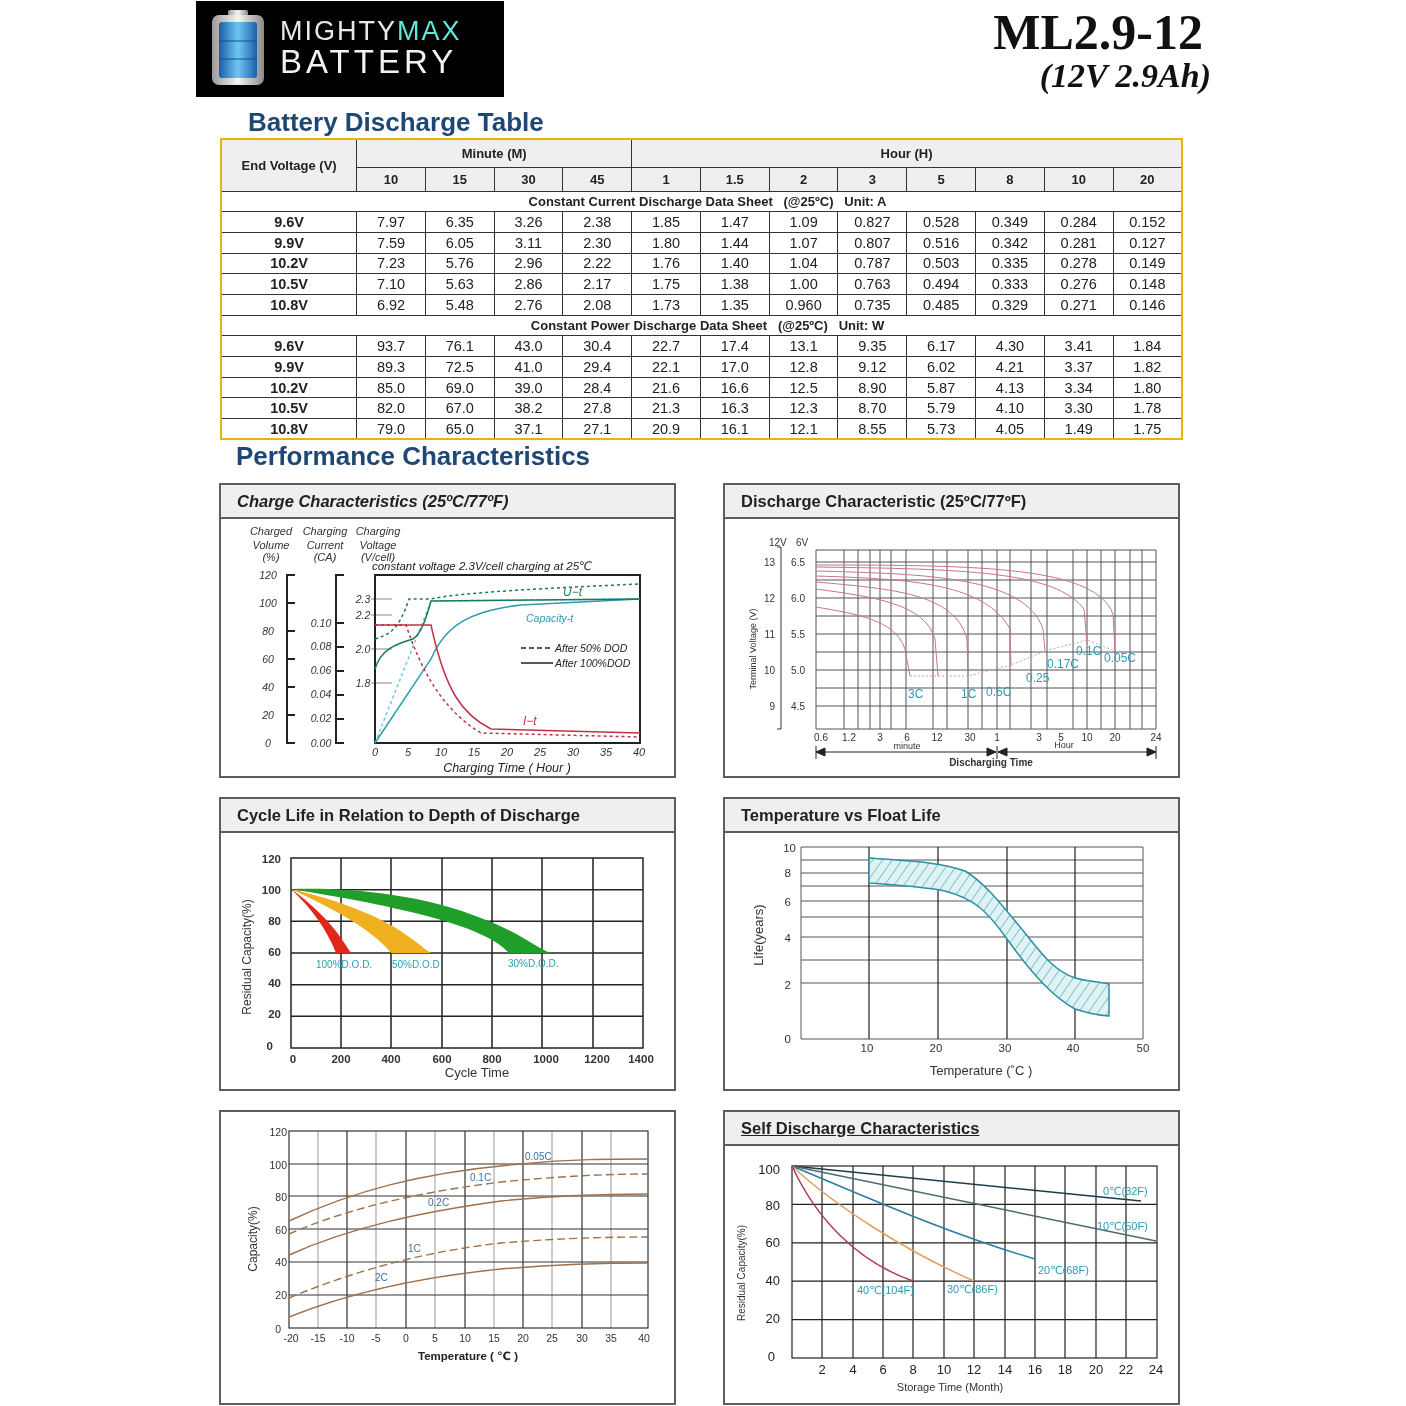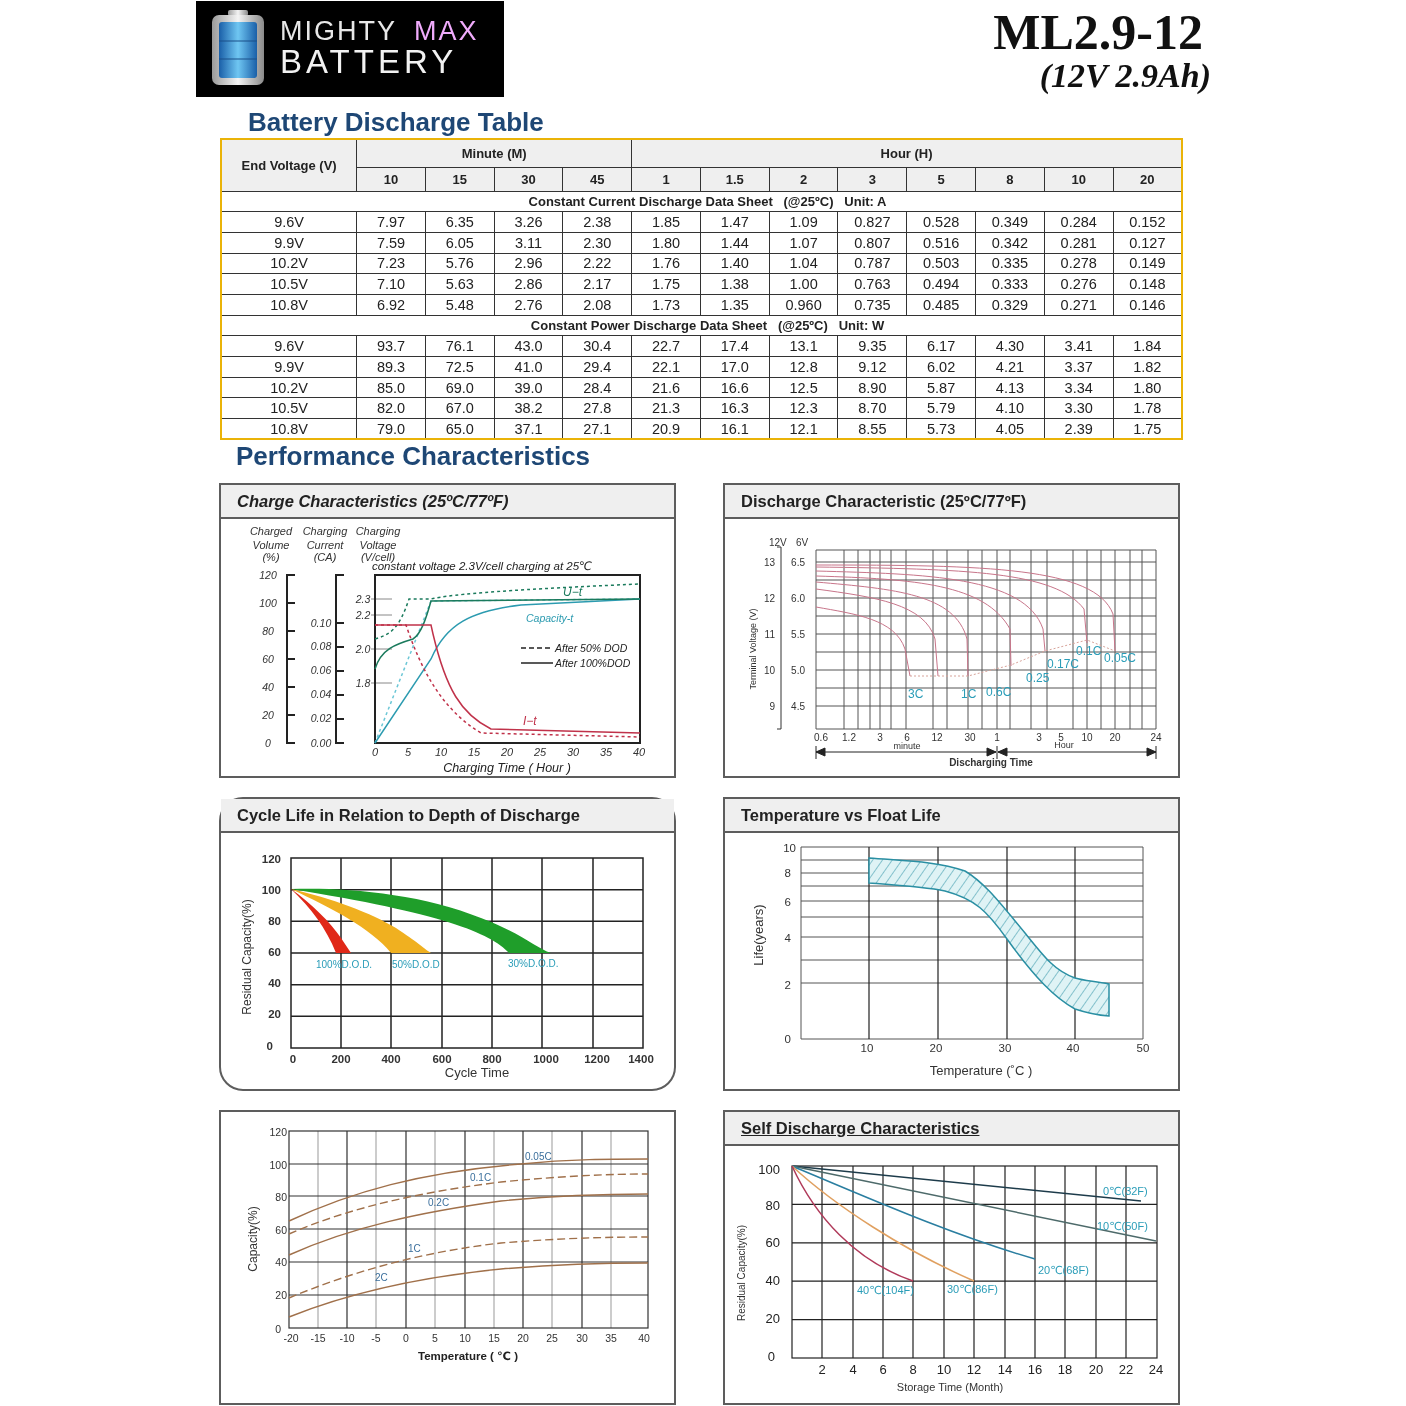--- a/index.html
+++ b/index.html
@@ -3,35 +3,35 @@
 <meta charset="utf-8">
 <style>
   * { box-sizing: border-box; margin: 0; padding: 0; }
   html, body { width: 1406px; height: 1406px; background: #ffffff; overflow: hidden; }
   body { position: relative; font-family: "Liberation Sans", "DejaVu Sans", sans-serif; color: #222; }
 
   
   .logo { position: absolute; left: 196px; top: 1px; width: 308px; height: 96px; background: #000; overflow: hidden; }
   .logo .batt { position: absolute; left: 14px; top: 8px; width: 56px; height: 78px; }
   .logo .word1 { position: absolute; left: 84px; top: 15px; font-size: 27px; letter-spacing: 2px; color: #e8e8e8; font-weight: normal; }
-  .logo .word1 .max { color: #f0abfc; margin-left: 17px; }
+  .logo .word1 .max { color: #5eead4; }
   .logo .word2 { position: absolute; left: 84px; top: 42px; font-size: 33px; letter-spacing: 4px; color: #f2f2f2; }
 
   
   .model { position: absolute; right: 203px; top: 6px; text-align: right; font-family: "Liberation Serif", "DejaVu Serif", serif; color: #111; }
   .model .name { font-size: 50px; font-weight: bold; line-height: 52px; }
   .model .spec { font-size: 34px; font-weight: bold; font-style: italic; line-height: 36px; margin-right: -8px; }
 
   .section-title { position: absolute; font-size: 26px; font-weight: bold; color: #1e4775; }
 
   
   table.dis { position: absolute; left: 220px; top: 138px; width: 963px; border-collapse: collapse; font-size: 14.5px; }
   table.dis td, table.dis th { border: 1px solid #333; text-align: center; height: 20.7px; padding: 0; }
   table.dis th { background: #efefef; font-weight: bold; font-size: 13px; color: #222; }
-  table.dis td.lbl { font-weight: normal; margin-left: 43px; }
+  table.dis td.lbl { font-weight: bold; margin-left: 43px; }
   table.dis td.sub { font-weight: bold; font-size: 13px; text-align: center; border-left: 1px solid #333; border-right: 1px solid #333; padding-left: 12px; }
   table.dis { border: 2px solid #eab308; }
 
   
   .panel { position: absolute; width: 457px; border: 2px solid #5d5d5d; background: #fff; }
   .panel .ph { height: 34px; background: #efefef; border-bottom: 2px solid #5d5d5d; font-size: 16.5px; font-weight: bold; color: #222; padding: 7px 0 0 16px; }
   .panel .pb { position: relative; }
   .panel svg { display: block; }
   svg text { font-family: "Liberation Sans", "DejaVu Sans", sans-serif; }
 </style>
@@ -242,21 +242,21 @@
         <td>79.0</td>
         <td>65.0</td>
         <td>37.1</td>
         <td>27.1</td>
         <td>20.9</td>
         <td>16.1</td>
         <td>12.1</td>
         <td>8.55</td>
         <td>5.73</td>
         <td>4.05</td>
-        <td>2.39</td>
+        <td>1.49</td>
         <td>1.75</td>
       </tr>
     </tbody>
 </table>
 
 <div class="section-title" style="left:236px; top:441px;">Performance Characteristics</div>
 
 <div class="panel" style="left:219px; top:483px; height:295px;font-style:italic;">
   <div class="ph">Charge Characteristics (25ºC/77ºF)</div>
   <div class="pb">
@@ -398,21 +398,21 @@
         <path d="M91 227 V240 M272 227 V240 M431 227 V240"></path>
         <path d="M91 233 L100 229 L100 237 Z M271 233 L262 229 L262 237 Z M273 233 L282 229 L282 237 Z M431 233 L422 229 L422 237 Z"></path>
       </g>
       <text x="182" y="230" font-size="9" fill="#333" text-anchor="middle">minute</text>
       <text x="339" y="229" font-size="9" fill="#333" text-anchor="middle">Hour</text>
       <text x="266" y="247" font-size="10" fill="#333" text-anchor="middle" font-weight="bold">Discharging Time</text>
     </svg>
   </div>
 </div>
 
-<div class="panel" style="left:219px; top:797px; height:294px;border-radius:24px;">
+<div class="panel" style="left:219px; top:797px; height:294px;">
   <div class="ph">Cycle Life in Relation to Depth of Discharge</div>
   <div class="pb">
     <svg width="453" height="256" viewBox="0 0 453 256">
       <text transform="translate(30,124) rotate(-90)" font-size="12" fill="#333" text-anchor="middle">Residual Capacity(%)</text>
       <g font-size="11.5" fill="#333" text-anchor="end" font-weight="bold">
         <text x="60" y="30">120</text>
           <text x="60" y="61">100</text>
           <text x="60" y="92">80</text>
           <text x="60" y="123">60</text>
         <text x="60" y="154">40</text>

